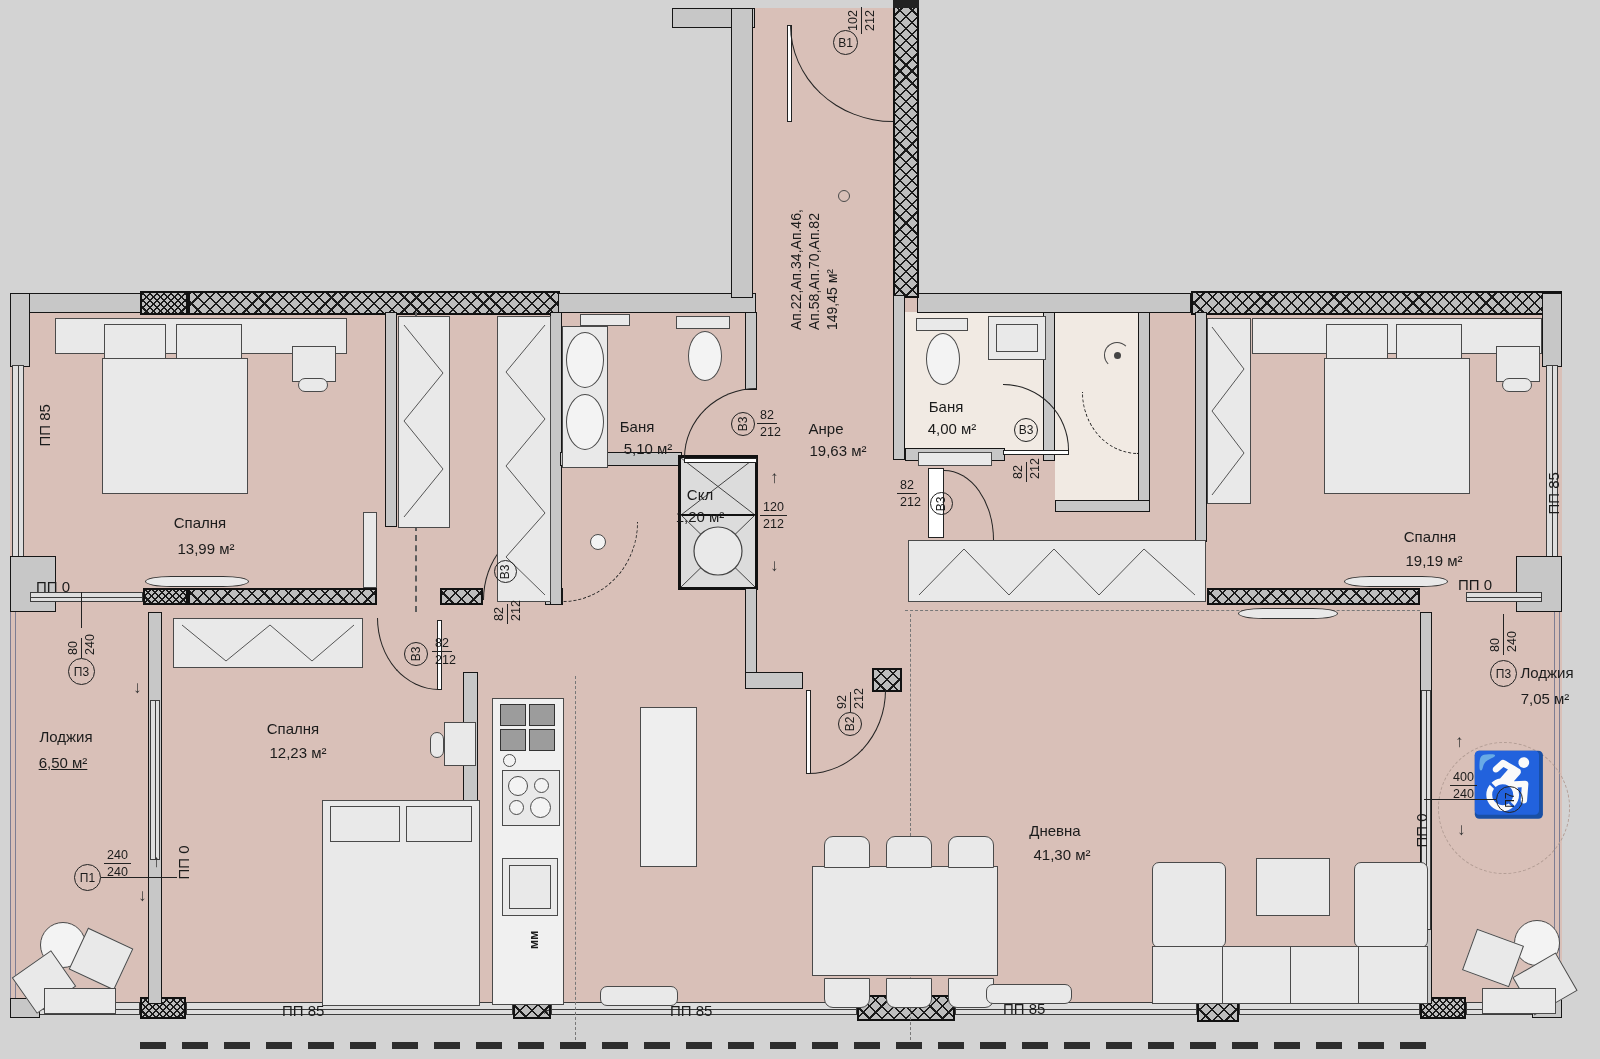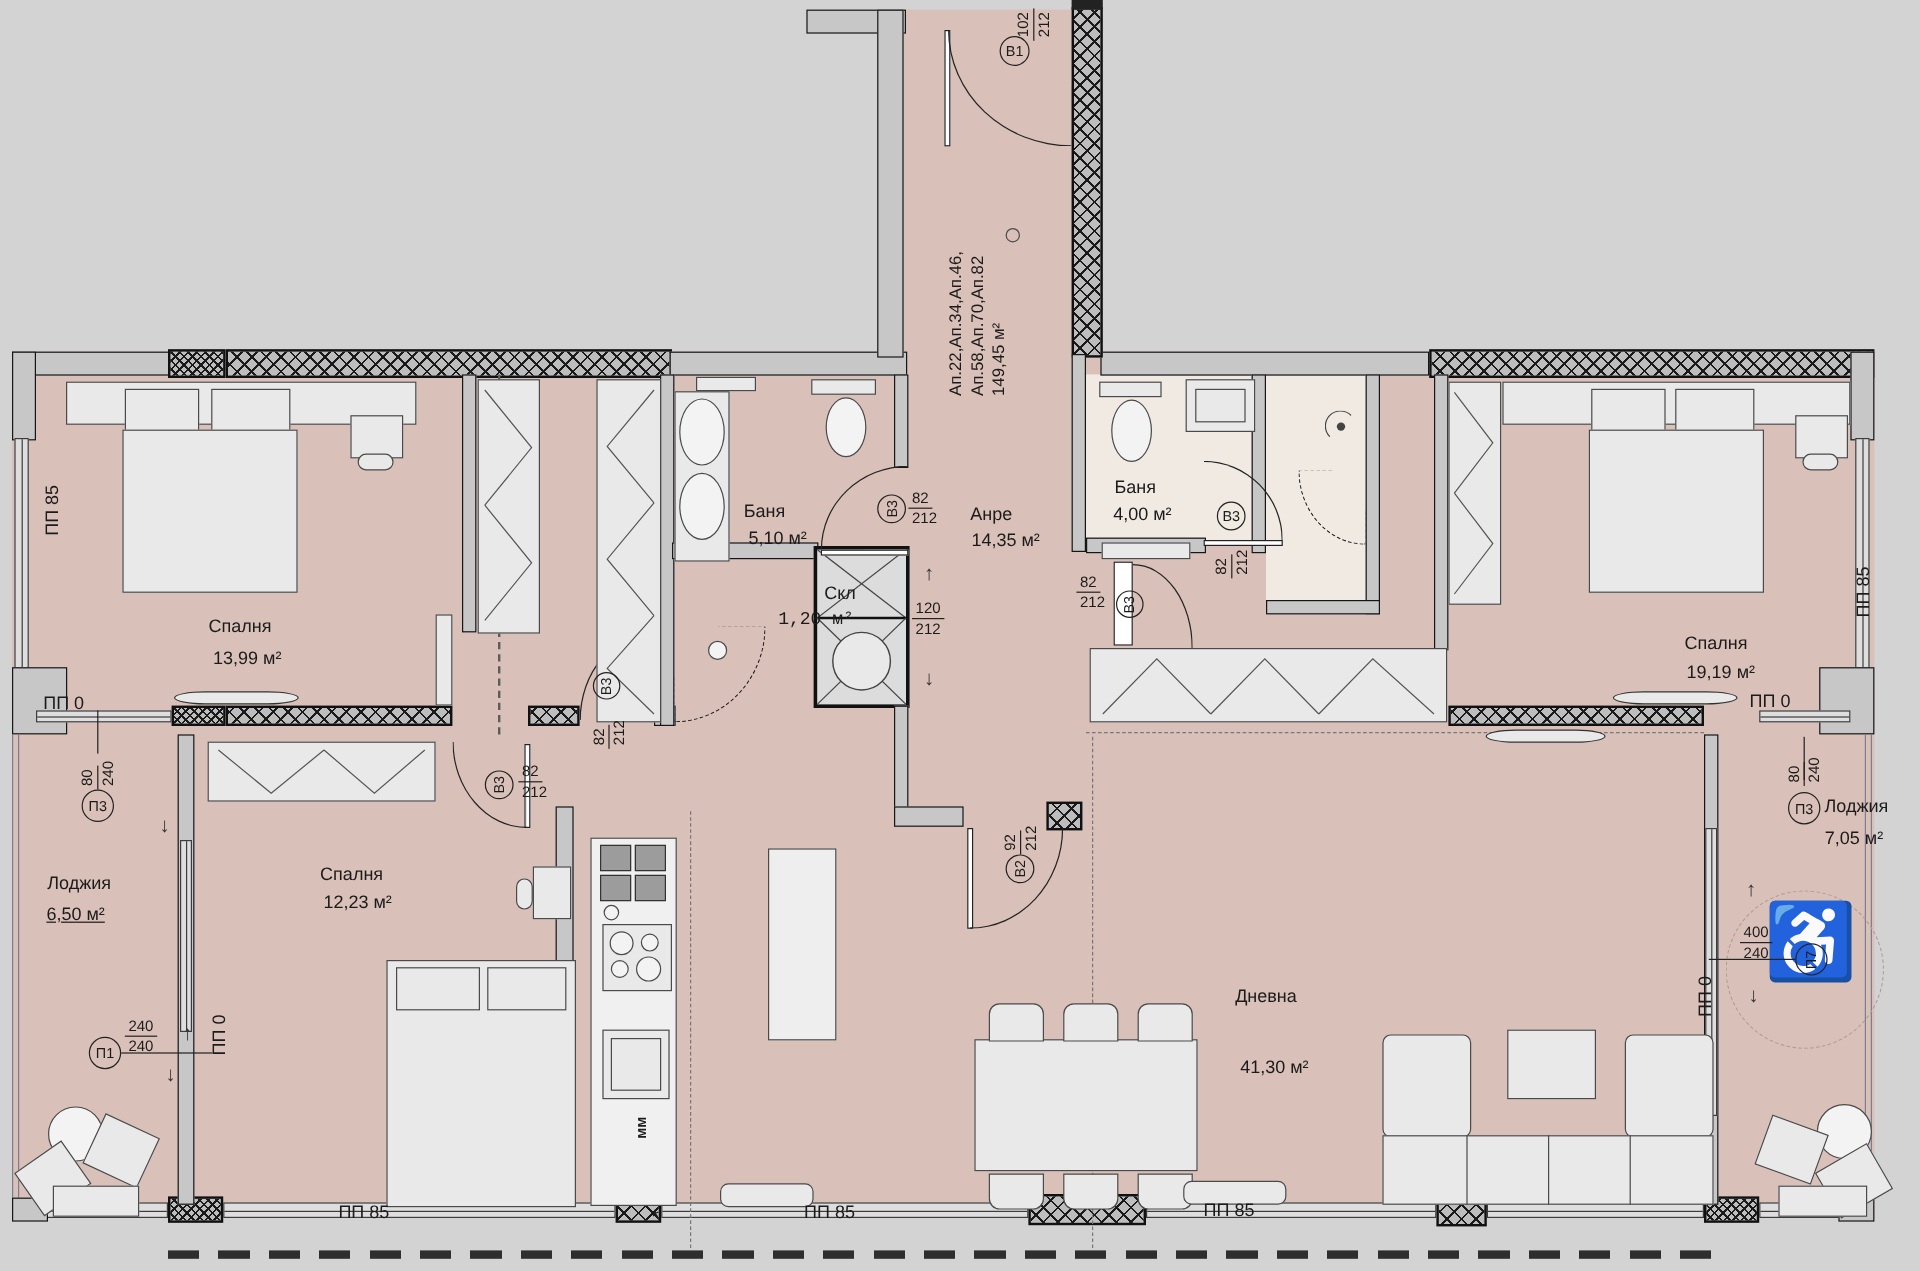--- a/index.html
+++ b/index.html
@@ -293,31 +293,31 @@
   <div class="abs furn" style="left:1482px;top:988px;width:74px;height:26px;"></div>
 
   <div class="abs" style="left:1438px;top:742px;width:132px;height:132px;border:1.2px dashed #b39d95;border-radius:50%;"></div>
   <div class="abs" style="left:1470px;top:748px;font-size:62px;color:#c2a99f;">♿</div>
 
   <div class="abs lbl lbl-c" style="left:200px;top:514px;">Спалня</div>
   <div class="abs lbl lbl-c" style="left:206px;top:540px;">13,99 м²</div>
   <div class="abs lbl lbl-c" style="left:637px;top:418px;">Баня</div>
   <div class="abs lbl lbl-c" style="left:648px;top:440px;">5,10 м²</div>
   <div class="abs lbl lbl-c" style="left:826px;top:420px;">Анре</div>
-  <div class="abs lbl lbl-c" style="left:838px;top:442px;">14,35 м²</div>
+  <div class="abs lbl lbl-c" style="left:838px;top:442px;">19,63 м²</div>
   <div class="abs lbl lbl-c" style="left:946px;top:398px;">Баня</div>
   <div class="abs lbl lbl-c" style="left:952px;top:420px;">4,00 м²</div>
   <div class="abs lbl lbl-c" style="left:700px;top:486px;">Скл</div>
-  <div class="abs lbl lbl-c" style="left:680px;top:508px;font-family:Liberation Mono, monospace;">1,20 м²</div>
+  <div class="abs lbl lbl-c" style="left:700px;top:508px;">1,20 м²</div>
   <div class="abs lbl lbl-c" style="left:1430px;top:528px;">Спалня</div>
   <div class="abs lbl lbl-c" style="left:1434px;top:552px;">19,19 м²</div>
   <div class="abs lbl lbl-c" style="left:293px;top:720px;">Спалня</div>
   <div class="abs lbl lbl-c" style="left:298px;top:744px;">12,23 м²</div>
   <div class="abs lbl lbl-c" style="left:1055px;top:822px;">Дневна</div>
-  <div class="abs lbl lbl-c" style="left:1062px;top:846px;margin-top:35px;">41,30 м²</div>
+  <div class="abs lbl lbl-c" style="left:1062px;top:846px;">41,30 м²</div>
   <div class="abs lbl lbl-c" style="left:66px;top:728px;">Лоджия</div>
   <div class="abs lbl lbl-c" style="left:63px;top:754px;text-decoration:underline;">6,50 м²</div>
   <div class="abs lbl lbl-c" style="left:1547px;top:664px;">Лоджия</div>
   <div class="abs lbl lbl-c" style="left:1545px;top:690px;">7,05 м²</div>
 
   <div class="abs rot" style="left:680px;top:167px;width:270px;height:56px;font-size:14px;line-height:18px;transform-origin:center center;">
     <div>Ап.22,Ап.34,Ап.46,</div>
     <div>Ап.58,Ап.70,Ап.82</div>
     <div>149,45 м²</div>
   </div>

